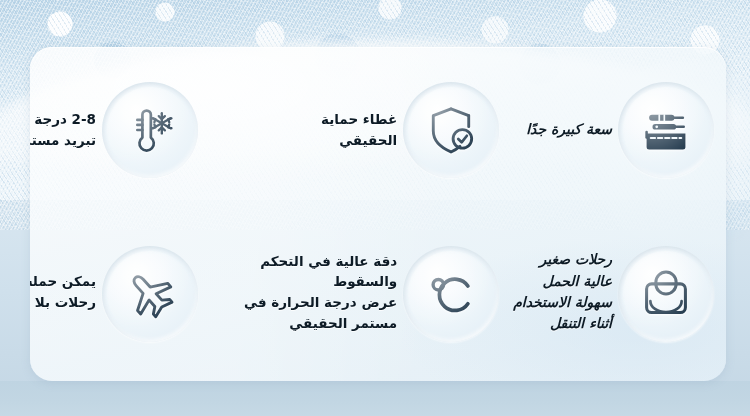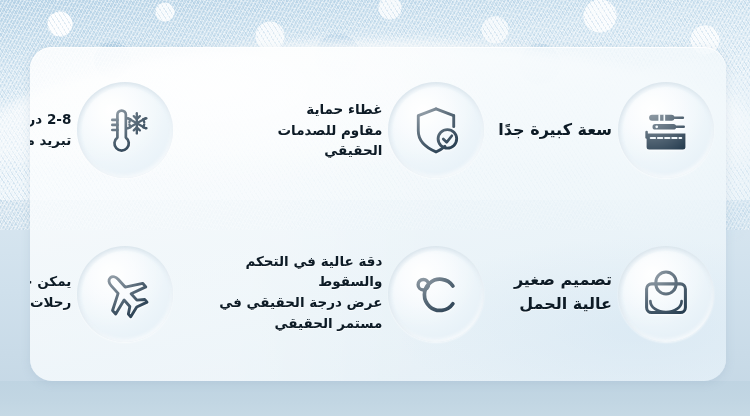--- a/index.html
+++ b/index.html
@@ -171,21 +171,21 @@
     font-family: "DejaVu Sans", "Liberation Sans", sans-serif;
     font-size: 13.5px;
     font-weight: 700;
     line-height: 1.52;
     padding-left: 2px;
     text-shadow: 0 1px 0 rgba(255,255,255,0.75);
   }
   .feature-text .ln { display: block; white-space: nowrap; }
 
   
-  .feature.col-right .feature-text { font-size: 16px; }
+  .feature.col-right .feature-text { font-size: 14px; font-style: italic; }
   .feature.col-mid .feature-text { font-size: 13.5px; margin-left: 32px; }
   .feature.col-left .feature-text { font-size: 13.5px; }
 
   
   .row-1 .icon-well { transform: translateY(0px); }
   .row-2 .icon-well { transform: translateY(6px); }
   .row-2 .feature-text { transform: translateY(4px); }
 </style>
 </head>
 <body>
@@ -236,21 +236,20 @@
               <path d="M32 7 L11 15 V33 C11 45 20 53 32 58 C36 56.2 39.6 54 42.6 51.4"></path>
               <path d="M53 15 L32 7"></path>
               <path d="M53 15 V28"></path>
               <circle cx="45.5" cy="42.5" r="11"></circle>
               <path d="M40.6 42.6 L44.6 46.6 L50.8 38.8" stroke-width="3.2"></path>
             </svg>
           </span>
         </div>
         <div class="feature-text">
           <span class="ln">غطاء حماية</span>
-          <span class="ln">مقاوم للصدمات</span>
           <span class="ln">الحقيقي</span>
         </div>
       </div>
 
       <div class="feature col-left row-1">
         <div class="icon-well">
           <span class="icon-glyph">
             <svg viewBox="0 0 64 64" fill="none" stroke="currentColor" stroke-width="3.2" stroke-linecap="round" stroke-linejoin="round" aria-hidden="true">
 
               <path d="M23 41 V14 a5 5 0 0 1 10 0 v27 a8.5 8.5 0 1 1 -10 0 Z"></path>
@@ -281,38 +280,40 @@
           <span class="icon-glyph">
             <svg viewBox="0 0 64 64" fill="none" stroke="currentColor" stroke-width="3.6" stroke-linecap="round" stroke-linejoin="round" aria-hidden="true">
               <rect x="9" y="20" width="46" height="34" rx="6"></rect>
               <path d="M20 20 V18 a12 12 0 0 1 24 0 v2"></path>
               <path d="M20 20 a12 12 0 0 0 24 0"></path>
               <path d="M13.5 40.5 a18.5 13 0 0 0 37 0" stroke-width="3.2"></path>
             </svg>
           </span>
         </div>
         <div class="feature-text">
-          <span class="ln">تصميم صغير</span>
+          <span class="ln">رحلات صغير</span>
           <span class="ln">عالية الحمل</span>
+          <span class="ln">سهولة الاستخدام</span>
+          <span class="ln">أثناء التنقل</span>
         </div>
       </div>
 
       <div class="feature col-mid row-2">
         <div class="icon-well">
           <span class="icon-glyph">
             <svg viewBox="0 0 64 64" fill="none" stroke="currentColor" stroke-width="4" stroke-linecap="round" aria-hidden="true">
               <circle cx="17" cy="21" r="6.2"></circle>
               <path d="M52 22.5 A18.5 18.5 0 1 0 52 43.5" stroke-width="4.4"></path>
             </svg>
           </span>
         </div>
         <div class="feature-text">
           <span class="ln">دقة عالية في التحكم</span>
           <span class="ln">والسقوط</span>
-          <span class="ln">عرض درجة الحقيقي في</span>
+          <span class="ln">عرض درجة الحرارة في</span>
           <span class="ln">مستمر الحقيقي</span>
         </div>
       </div>
 
       <div class="feature col-left row-2">
         <div class="icon-well">
           <span class="icon-glyph">
             <svg viewBox="0 0 64 64" fill="none" stroke="currentColor" stroke-width="3.4" stroke-linecap="round" stroke-linejoin="round" aria-hidden="true">
               <g transform="rotate(-42 32 32)">
                 <path d="M32 6 c3.4 0 5.6 3.4 5.6 7.6 V26 L56 36.6 v5.6 L37.6 36.6 v10.2

